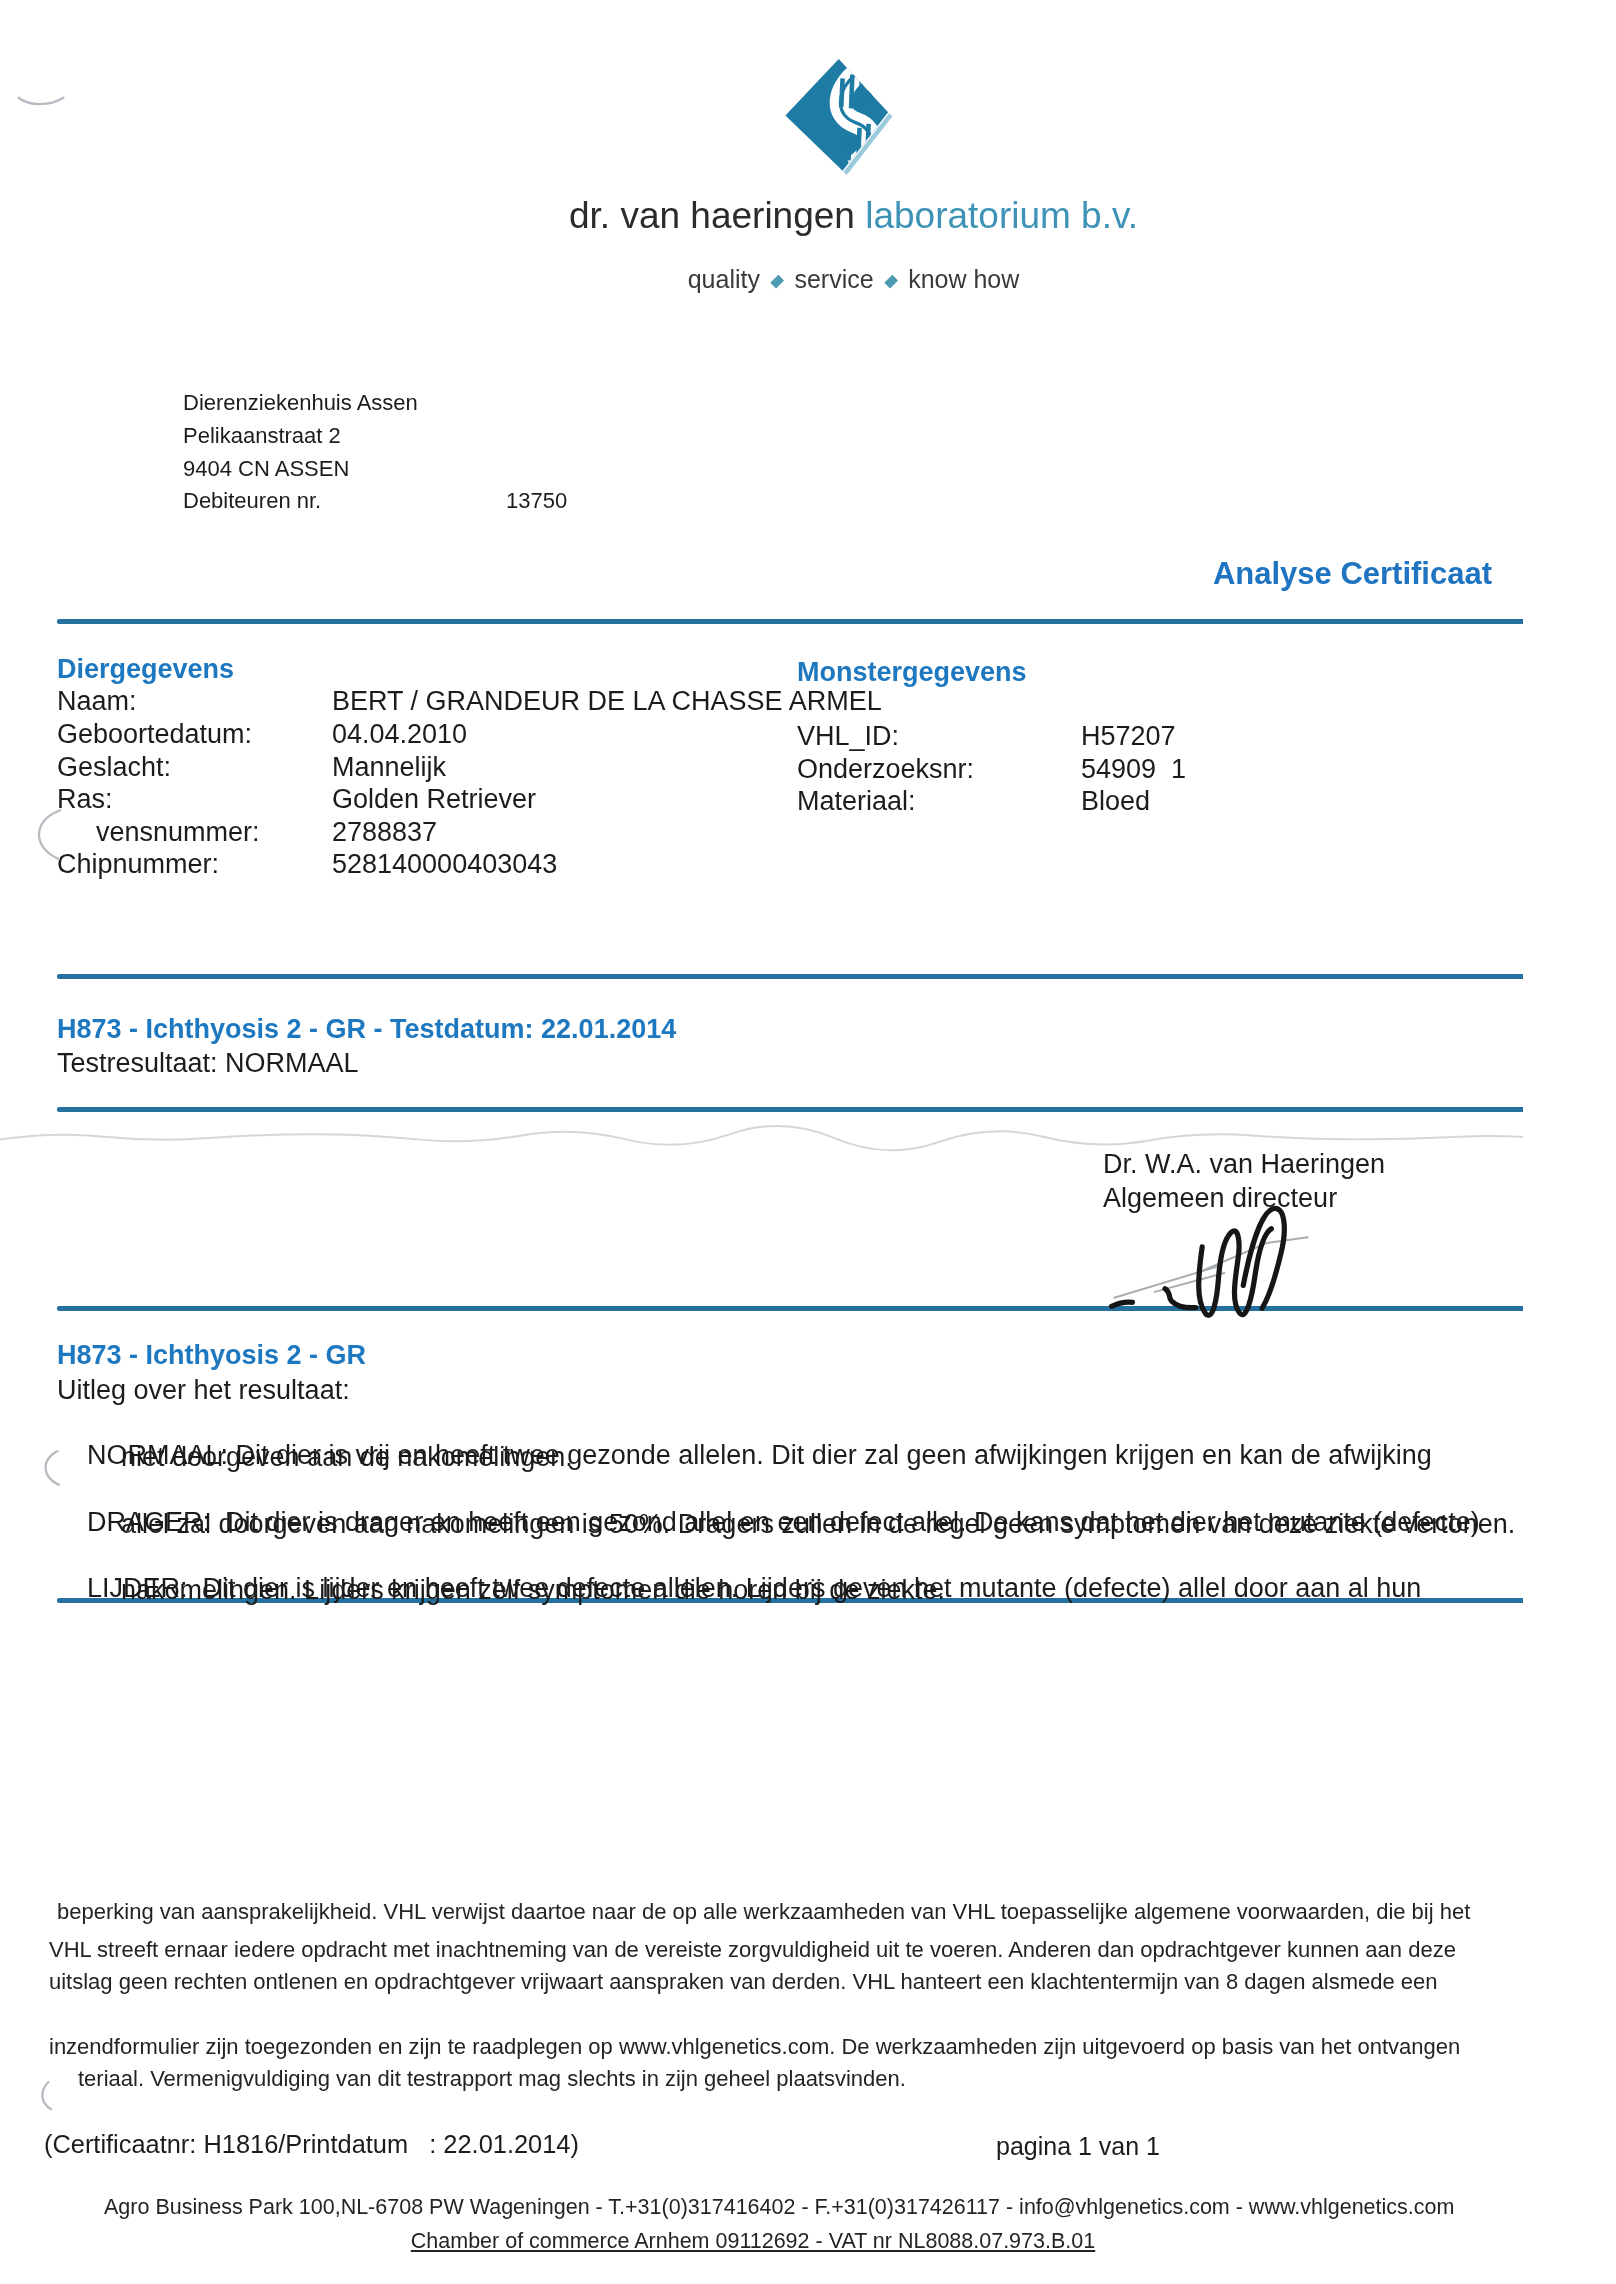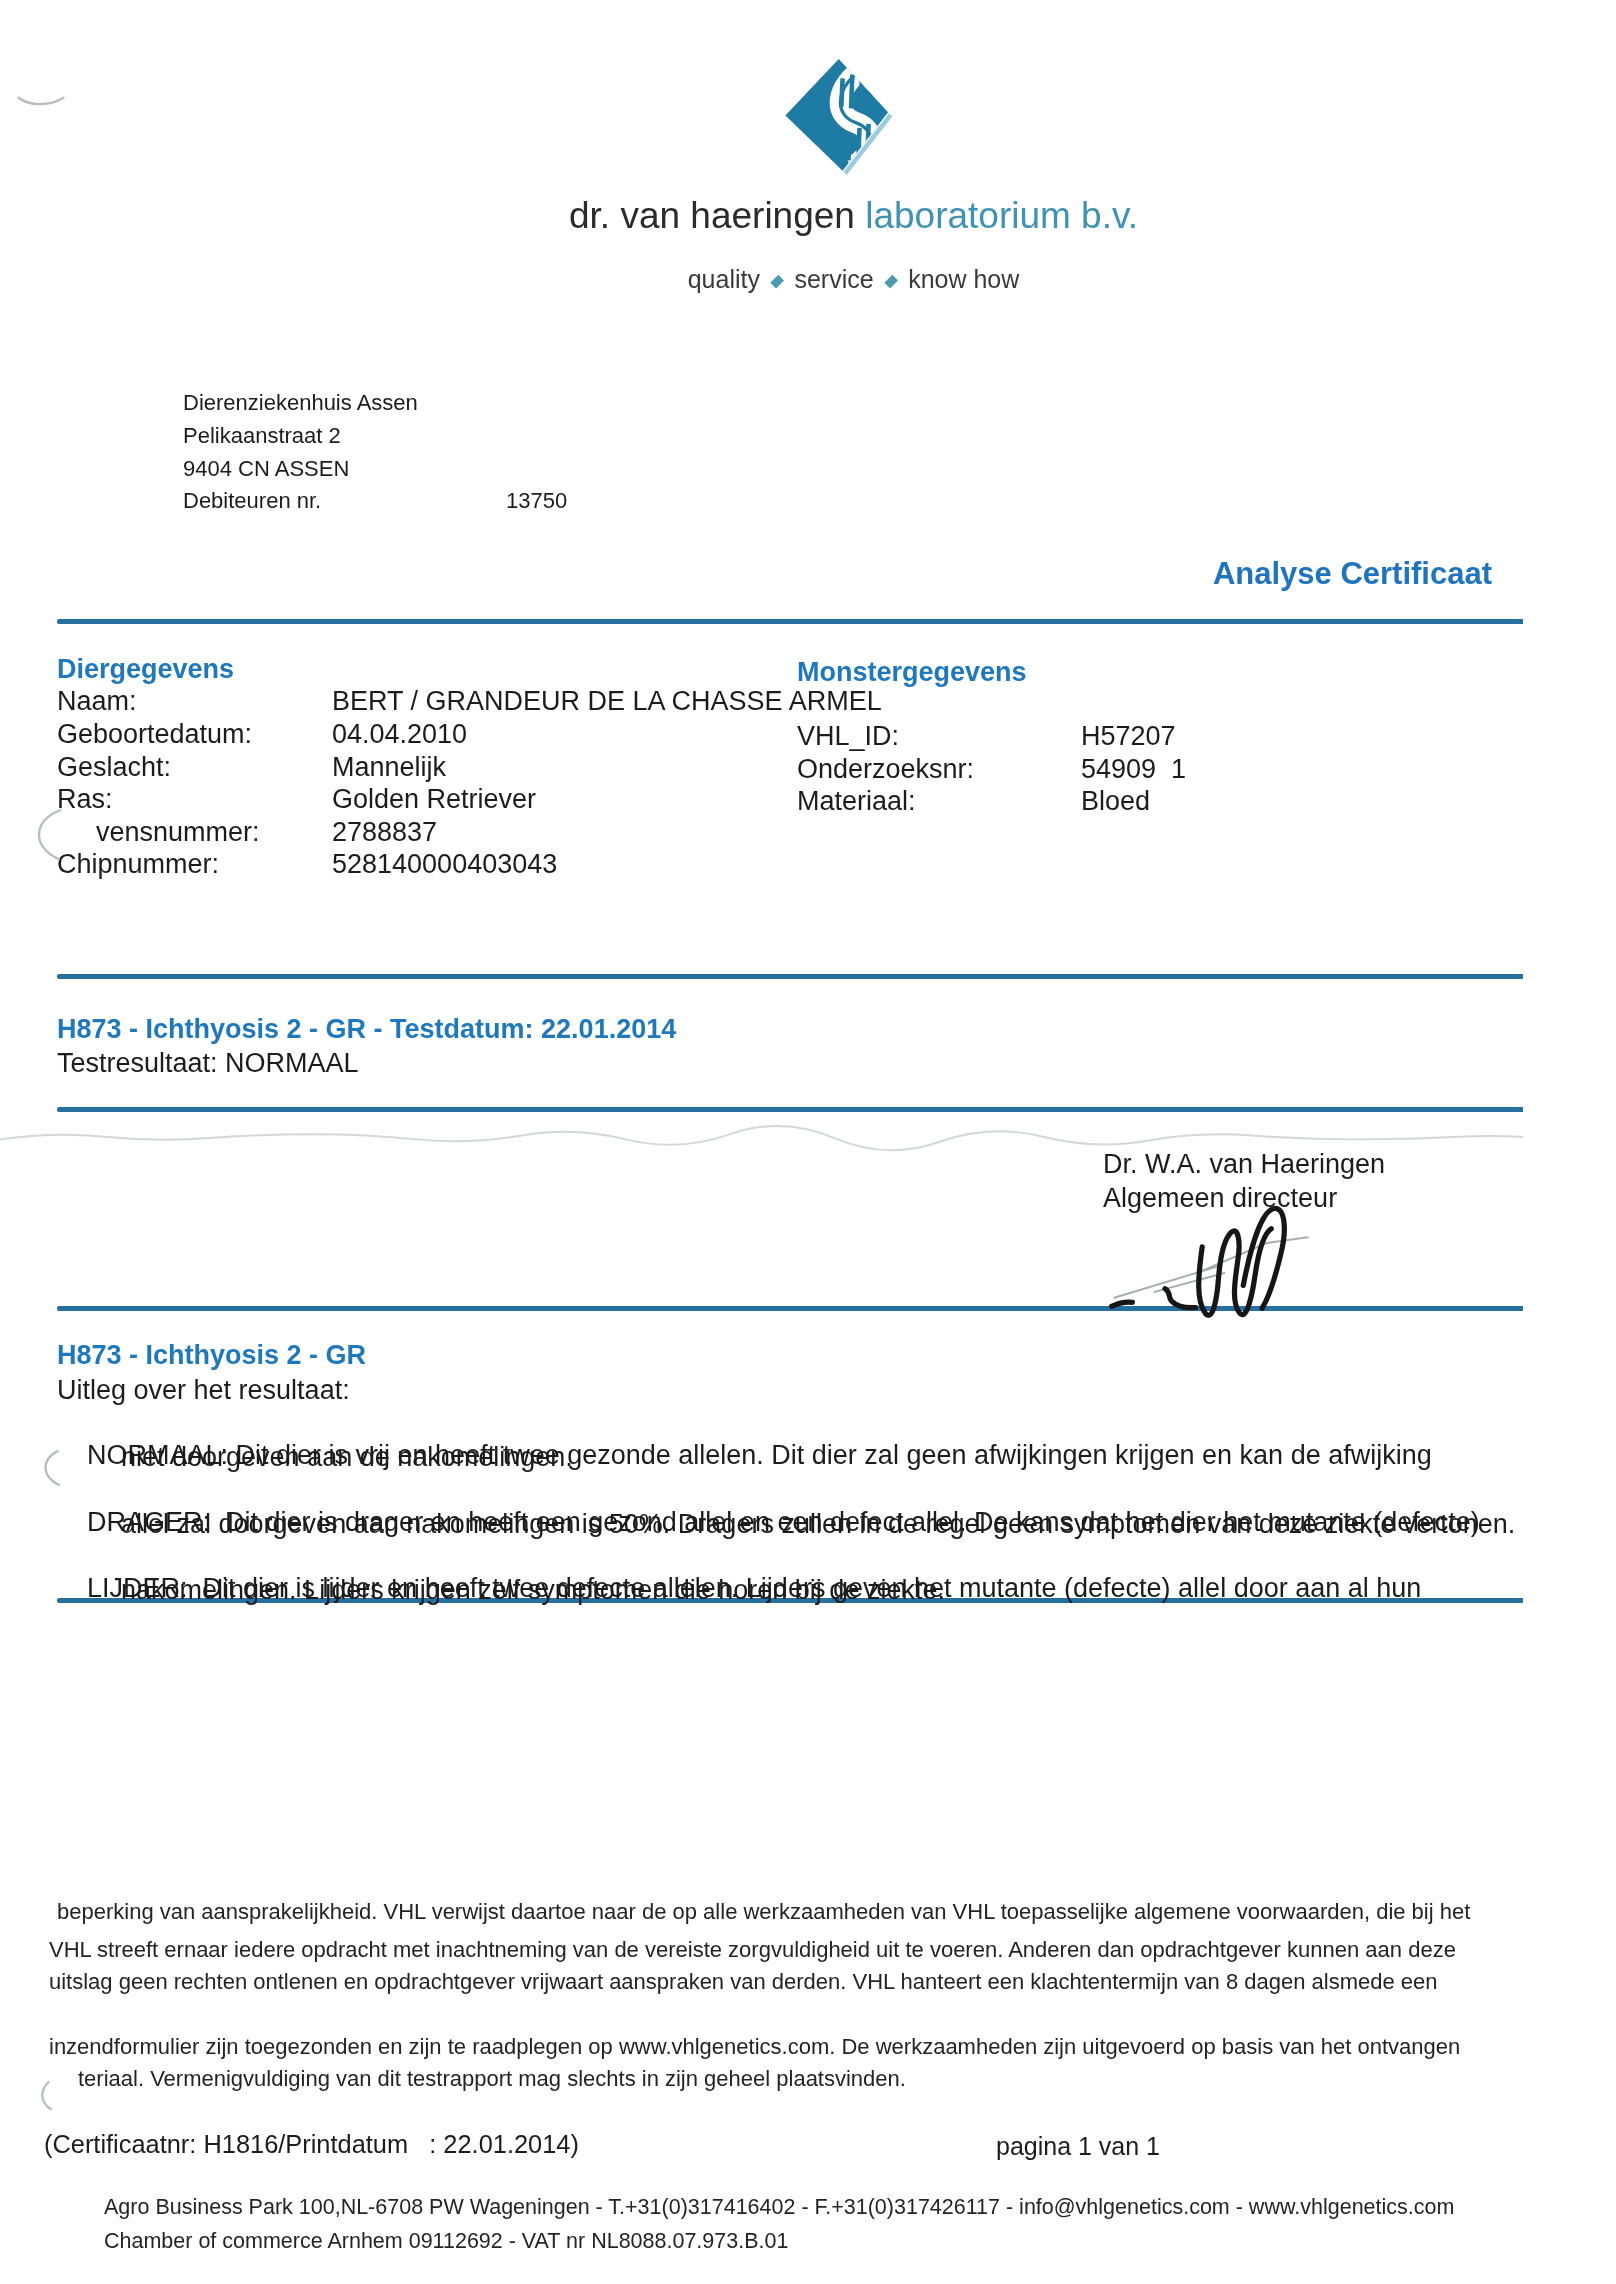--- a/index.html
+++ b/index.html
@@ -157,21 +157,21 @@
 
   <div class="abs disc" style="left:49px;  top:1937px;">VHL streeft ernaar iedere opdracht met inachtneming van de vereiste zorgvuldigheid uit te voeren. Anderen dan opdrachtgever kunnen aan deze</div>
   <div class="abs disc" style="left:49px;  top:1969px;">uitslag geen rechten ontlenen en opdrachtgever vrijwaart aanspraken van derden. VHL hanteert een klachtentermijn van 8 dagen alsmede een</div>
   <div class="abs disc" style="left:49px;  top:1899px;margin-left:8px;">beperking van aansprakelijkheid. VHL verwijst daartoe naar de op alle werkzaamheden van VHL toepasselijke algemene voorwaarden, die bij het</div>
   <div class="abs disc" style="left:49px;  top:2034px;">inzendformulier zijn toegezonden en zijn te raadplegen op www.vhlgenetics.com. De werkzaamheden zijn uitgevoerd op basis van het ontvangen</div>
   <div class="abs disc" style="left:78px; top:2066px;">teriaal. Vermenigvuldiging van dit testrapport mag slechts in zijn geheel plaatsvinden.</div>
 
   <div class="abs pre" style="left:44px; top:2130px; font-size:25.4px;">(Certificaatnr: H1816/Printdatum   : 22.01.2014)</div>
   <div class="abs" style="left:996px; top:2132px; font-size:25px;">pagina 1 van 1</div>
   <div class="abs foot-small" style="left:104px; top:2195px; width:1330px; text-align:center;">Agro Business Park 100,NL-6708 PW Wageningen - T.+31(0)317416402 - F.+31(0)317426117 - info@vhlgenetics.com - www.vhlgenetics.com</div>
-  <div class="abs foot-small" style="left:104px; top:2229px; width:1330px; ">Chamber of commerce Arnhem 09112692 - VAT nr NL8088.07.973.B.01</div>
+  <div class="abs foot-small" style="left:88px; top:2229px; width:1330px; text-align:center;text-decoration:underline;">Chamber of commerce Arnhem 09112692 - VAT nr NL8088.07.973.B.01</div>
 
   <svg class="layer" width="1617" height="2284" viewBox="0 0 2480 3504">
     <g fill="none" stroke="#b6bcc2" stroke-width="3.5" stroke-linecap="round">
       <path d="M 28,150 C 45,163 76,163 97,150"></path>
       <path d="M 92,1243 C 50,1258 48,1300 90,1318"></path>
       <path d="M 88,2226 C 62,2240 64,2266 90,2278"></path>
       <path d="M 74,3194 C 60,3208 62,3226 78,3236"></path>
     </g>
     <path d="M 0,1748 Q 80,1736 160,1744 T 320,1746 T 480,1740 T 640,1748 T 800,1742 T 960,1748 T 1120,1740 T 1280,1746 T 1440,1752 T 1600,1744 T 1760,1750 T 1920,1742 T 2080,1748 T 2240,1744 T 2400,1750 T 2480,1746" fill="none" stroke="#ced3d7" stroke-width="3" opacity="0.9"></path>
   </svg>

